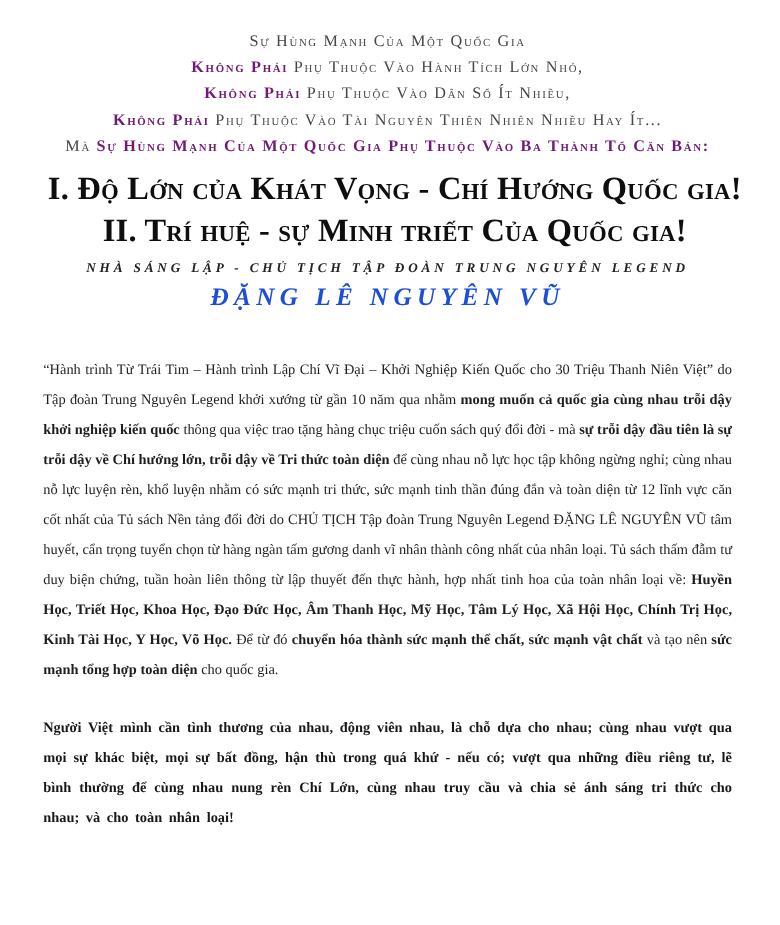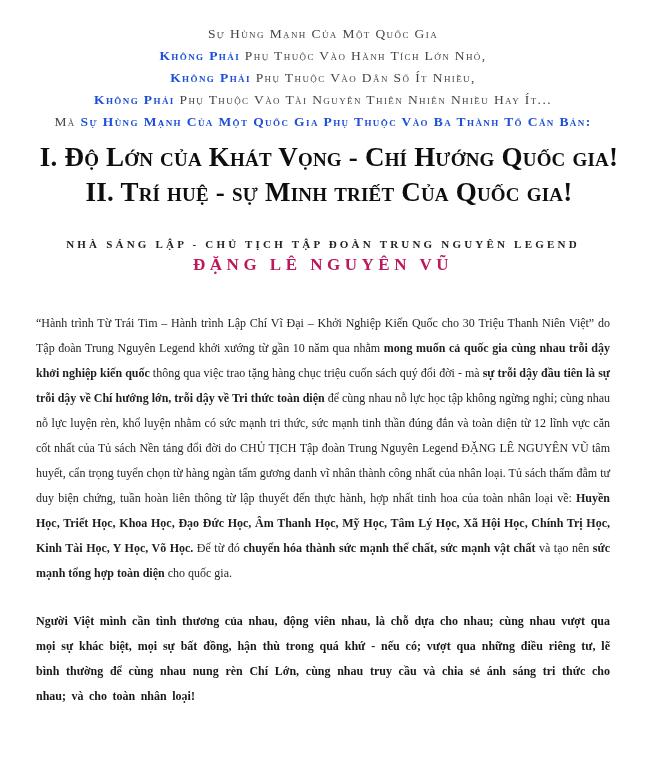--- a/index.html
+++ b/index.html
@@ -18,51 +18,51 @@
     text-align: center;
   }
   .intro-line {
     font-variant: small-caps;
     font-size: 13.5px;
     line-height: 22px;
     letter-spacing: 1.4px;
     color: #454545;
     white-space: nowrap;
   }
-  .intro-line .seg-b { font-weight: 700; color: #1d4ed8; }
+  .intro-line .seg-b { font-weight: 700; color: #701a75; }
   
   .pillars {
     margin-top: 7px;
     text-align: center;
     margin-left: 12px;
   }
   .pillar {
     font-variant: small-caps;
     font-weight: 700;
     font-size: 27px;
     line-height: 35px;
     letter-spacing: 0.2px;
     color: #0e0e0e;
     white-space: nowrap;
   }
   
-  .author { margin-top: 28px; text-align: center; }
+  .author { margin-top: 8px; text-align: center; font-style: italic; }
   .author-title {
     font-weight: 700;
     font-size: 11px;
     letter-spacing: 3.2px;
     color: #222222;
     white-space: nowrap;
   }
   .author-name {
     margin-top: 5px;
     font-weight: 700;
-    font-size: 17px;
+    font-size: 21px;
     letter-spacing: 4.5px;
-    color: #be185d;
+    color: #1d4ed8;
     white-space: nowrap;
   }
   
   .body-text { margin: 36px 32px 0 32px; }
   .para {
     margin: 4px;
     font-size: 12px;
     line-height: 25px;
     text-align: justify;
     color: #1e1e1e;

